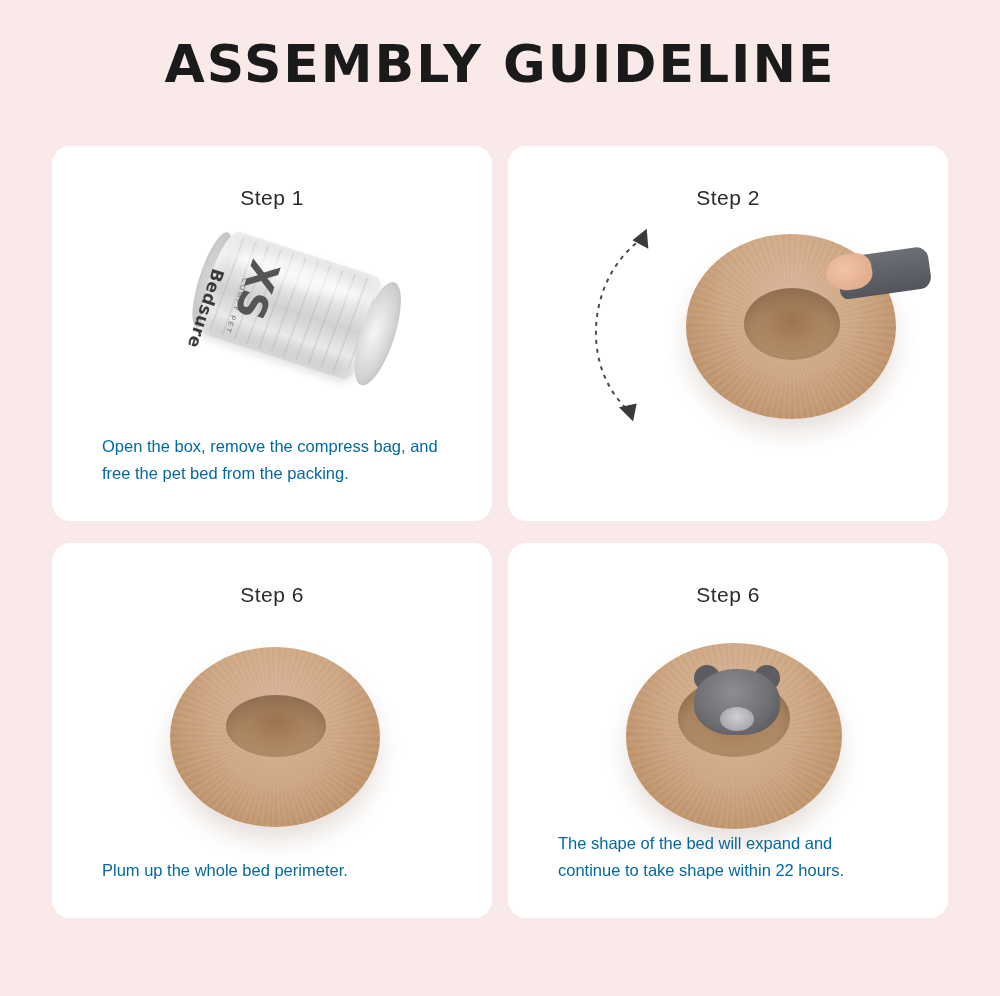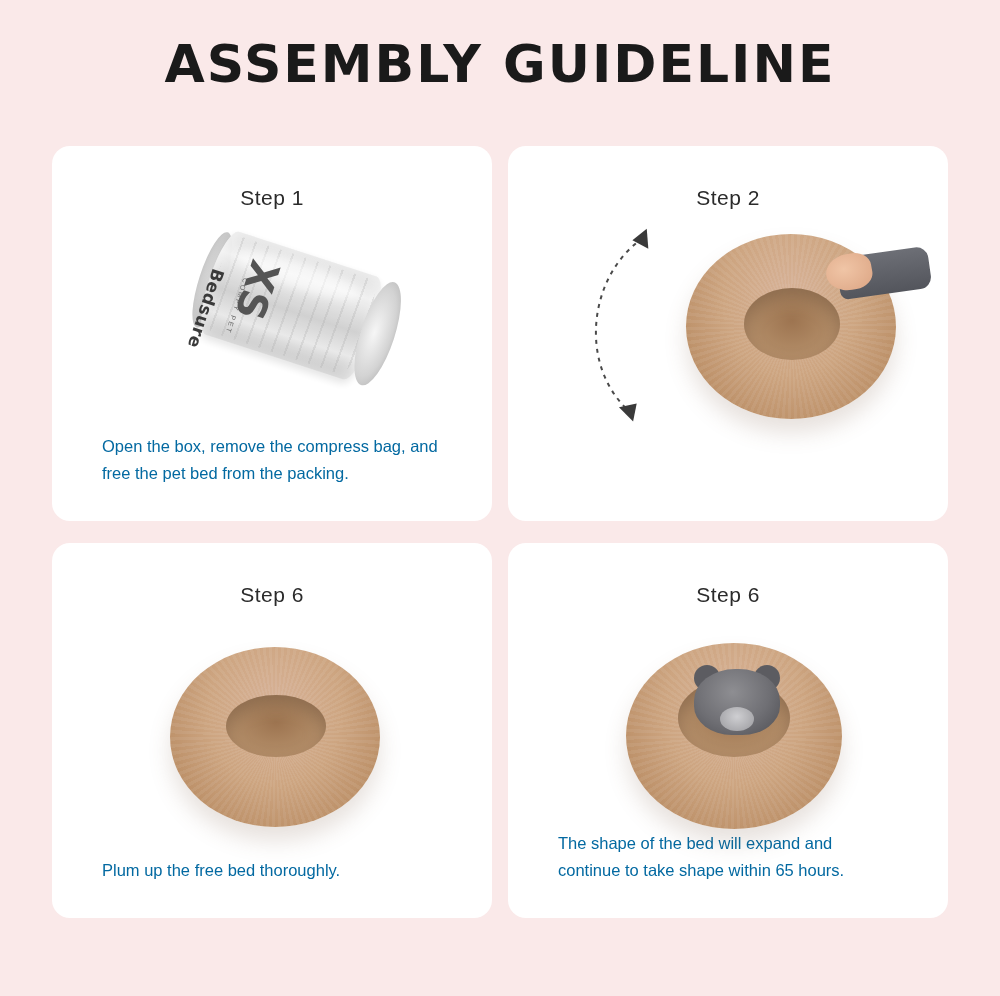--- a/index.html
+++ b/index.html
@@ -263,30 +263,30 @@
         <div class="hand"></div>
       </div>
     </div>
 
     <div class="card card-3">
       <div class="step-label">Step 6</div>
       <div class="illus">
         <div class="bed s3-bed"></div>
         <div class="bed-hole s3-hole"></div>
       </div>
-      <div class="caption">Plum up the free bed thoroughly.</div>
+      <div class="caption">Plum up the whole bed perimeter.</div>
     </div>
 
     <div class="card card-4">
       <div class="step-label">Step 6</div>
       <div class="illus">
         <div class="bed s4-bed"></div>
         <div class="bed-hole s4-hole"></div>
         <div class="dog-ear-l"></div>
         <div class="dog-ear-r"></div>
         <div class="dog"></div>
         <div class="dog-snout"></div>
       </div>
-      <div class="caption">The shape of the bed will expand and continue to take shape within 65 hours.</div>
+      <div class="caption">The shape of the bed will expand and continue to take shape within 22 hours.</div>
     </div>
 
   </div>
 </div>
 
 </body></html>

